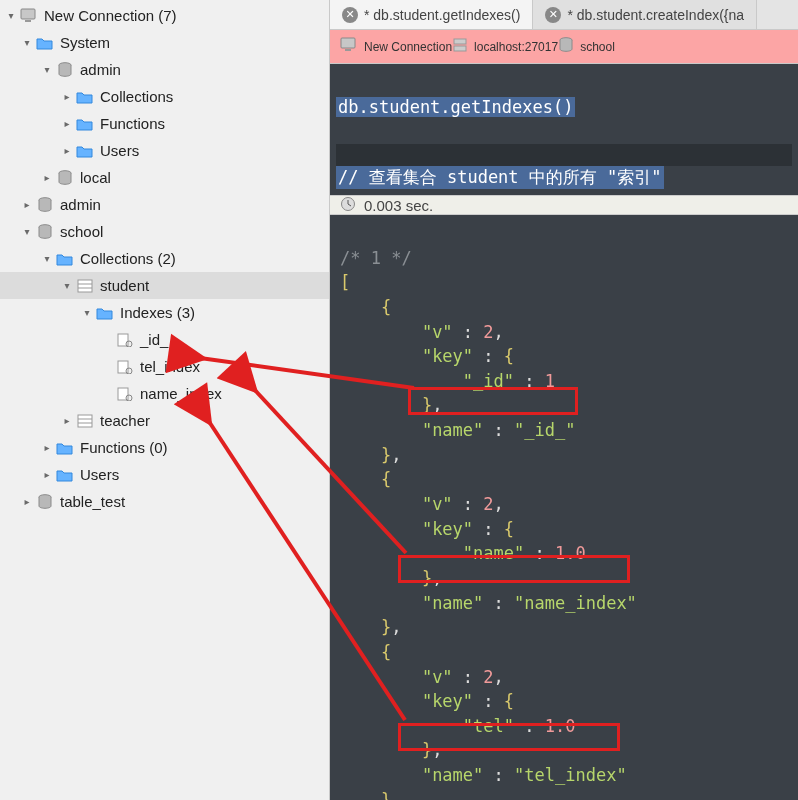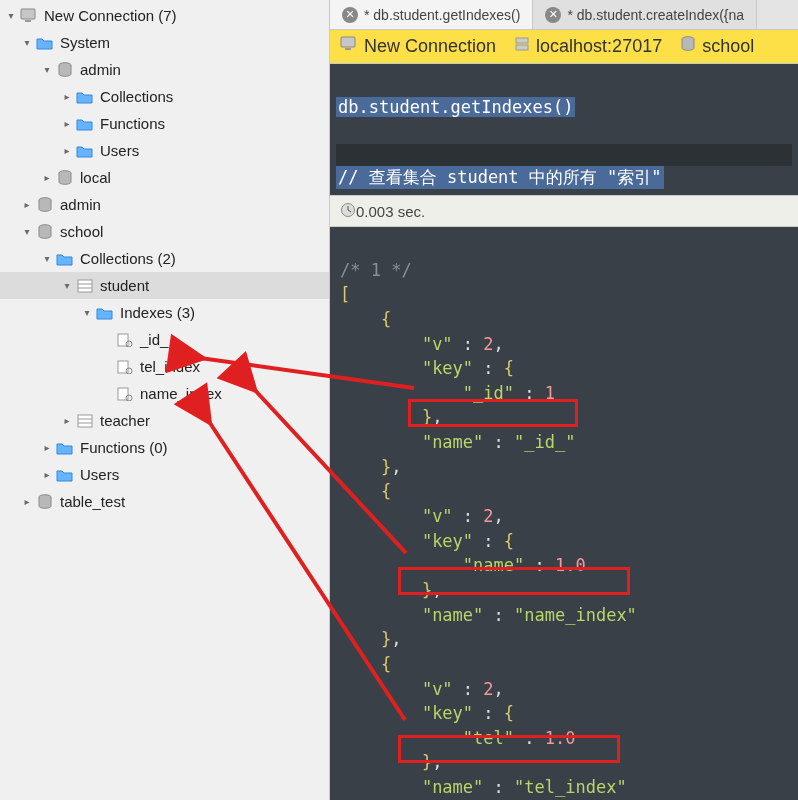--- a/index.html
+++ b/index.html
@@ -63,34 +63,34 @@
     font-size:14px; color:#444; cursor:pointer;
     background:#e0e0e0;
   }
   .tab.active { background:#f4f4f4; }
   .tab .close {
     width:16px;height:16px;border-radius:50%;
     background:#888;color:#fff;display:flex;align-items:center;justify-content:center;
     font-size:11px;line-height:1;
   }
   .breadcrumb {
-    display:flex; align-items:center; gap:18px;
+    display:flex; align-items:center; 
     height:34px; padding:0 10px; border-bottom:1px solid #c9c9c9;
-    font-size:18px; color:#333; background:#fde047;
+    font-size:12px; color:#333; background:#fca5a5;
   }
   .crumb { display:flex; align-items:center; gap:6px; cursor:pointer; }
   .code-input {
     background:#3a4047; padding:6px 6px 6px 6px;
     font-family: Menlo, Consolas, monospace; font-size:17px;
   }
   .code-line { padding:0 2px; color:#ddd;margin-top:27px; }
   .code-line.sel { background:#4a6a9a; color:#fff; display:inline-block; }
   .timing {
     background:#efefe9; border-top:1px solid #ccc; border-bottom:1px solid #ccc;
-    height:32px; display:flex; align-items:center; padding:0 10px;
+    height:20px; display:flex; align-items:center; gap:8px; padding:0 10px;
     color:#444; font-size:15px;
   }
   .result {
     flex:1; background:#3a4047; color:#ddd;
     font-family: Menlo, Consolas, monospace; font-size:17px;
     padding:6px 10px 10px 10px; line-height:1.45; white-space:pre;
     position:relative; overflow:hidden;
   }
   .k-yellow { color:#d9c96c; }
   .k-green  { color:#b7d66b; }

